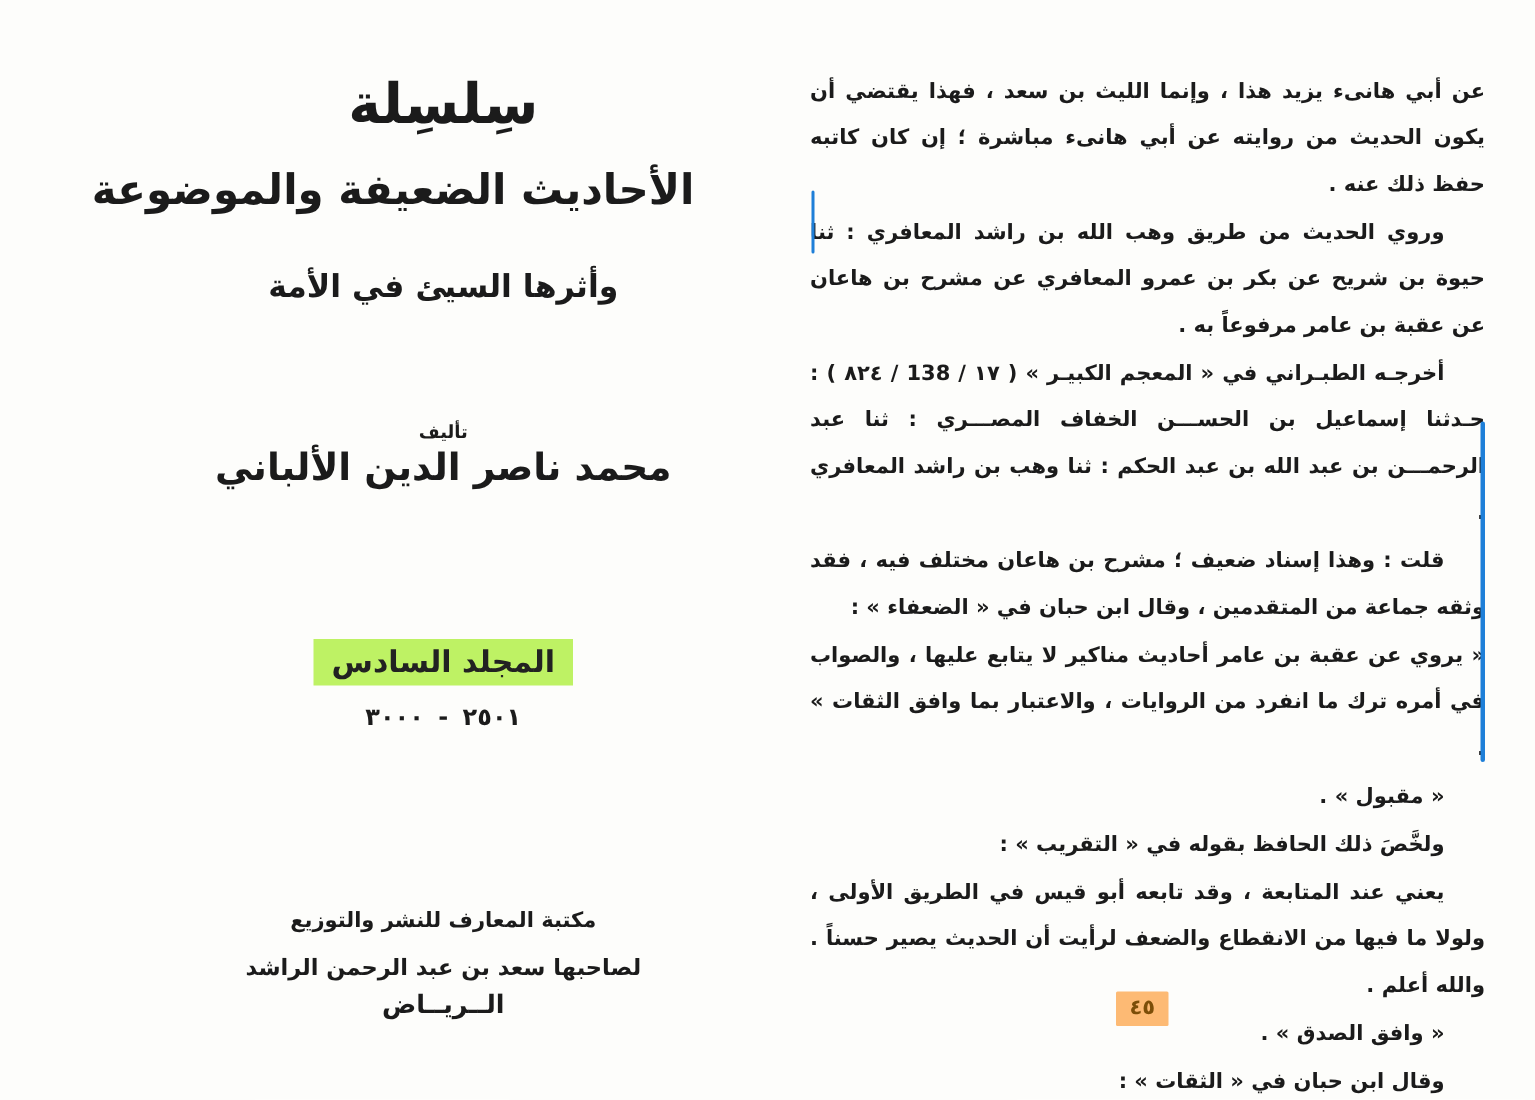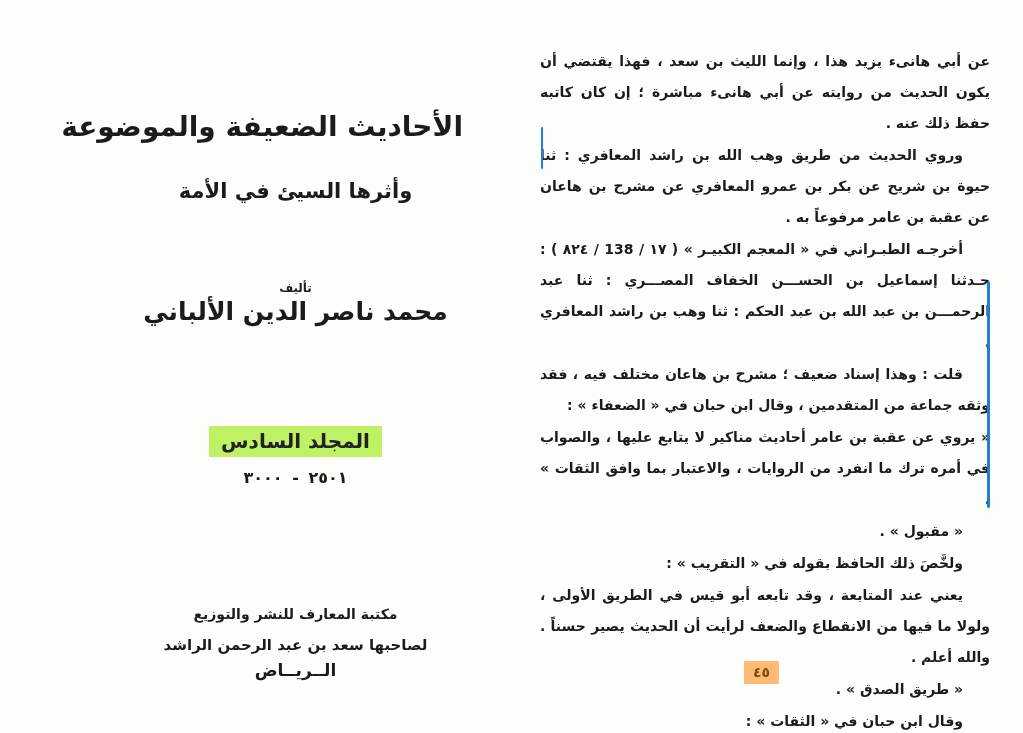--- a/index.html
+++ b/index.html
@@ -54,20 +54,21 @@
   
   .pen-mark { position:absolute; border-radius:2px; }
   .pen-mark-right { left:987px; top:281px; width:3px; height:227px; }
   .pen-mark-left  { left:541px; top:127px; width:2px; height:42px;  }
 </style>
 </head>
 <body>
 
 <div class="scan">
 
+  <div class="lp lp-title1">سِلسِلة</div>
 
   <div class="lp lp-title2">الأحاديث الضعيفة والموضوعة</div>
 
   <div class="lp lp-title3">وأثرها السيئ في الأمة</div>
 
   <div class="lp lp-byline">تأليف</div>
 
   <div class="lp lp-author">محمد ناصر الدين الألباني</div>
 
 
@@ -85,21 +86,21 @@
 
   <div class="rp">
     <p class="noindent">عن أبي هانىء يزيد هذا ، وإنما الليث بن سعد ، فهذا يقتضي أن يكون الحديث من روايته عن أبي هانىء مباشرة ؛ إن كان كاتبه حفظ ذلك عنه .</p>
     <p>وروي الحديث من طريق وهب الله بن راشد المعافري : ثنا حيوة بن شريح عن بكر بن عمرو المعافري عن مشرح بن هاعان عن عقبة بن عامر مرفوعاً به .</p>
     <p>أخرجـه الطبـراني في « المعجم الكبيـر » ( ١٧ / 138 / ٨٢٤ ) : حـدثنا إسماعيل بن الحســـن الخفاف المصـــري : ثنا عبد الرحمـــن بن عبد الله بن عبد الحكم : ثنا وهب بن راشد المعافري .</p>
     <p>قلت : وهذا إسناد ضعيف ؛ مشرح بن هاعان مختلف فيه ، فقد وثقه جماعة من المتقدمين ، وقال ابن حبان في « الضعفاء » :</p>
     <p class="noindent">« يروي عن عقبة بن عامر أحاديث مناكير لا يتابع عليها ، والصواب في أمره ترك ما انفرد من الروايات ، والاعتبار بما وافق الثقات » .</p>
     <p>« مقبول » .</p>
     <p>ولخَّصَ ذلك الحافظ بقوله في « التقريب » :</p>
     <p>يعني عند المتابعة ، وقد تابعه أبو قيس في الطريق الأولى ، ولولا ما فيها من الانقطاع والضعف لرأيت أن الحديث يصير حسناً . والله أعلم .</p>
-    <p>« طريق الصدق » .</p>
+    <p>« وافق الصدق » .</p>
     <p>وقال ابن حبان في « الثقات » :</p>
   </div>
 
   <div class="pagenum" style="background: #fdba74;">٤٥</div>
 
   <div class="pen-mark pen-mark-right" style="background: rgb(30, 127, 216);"></div>
   <div class="pen-mark pen-mark-left" style="background: rgb(30, 127, 216);"></div>
 
 </div>
 

